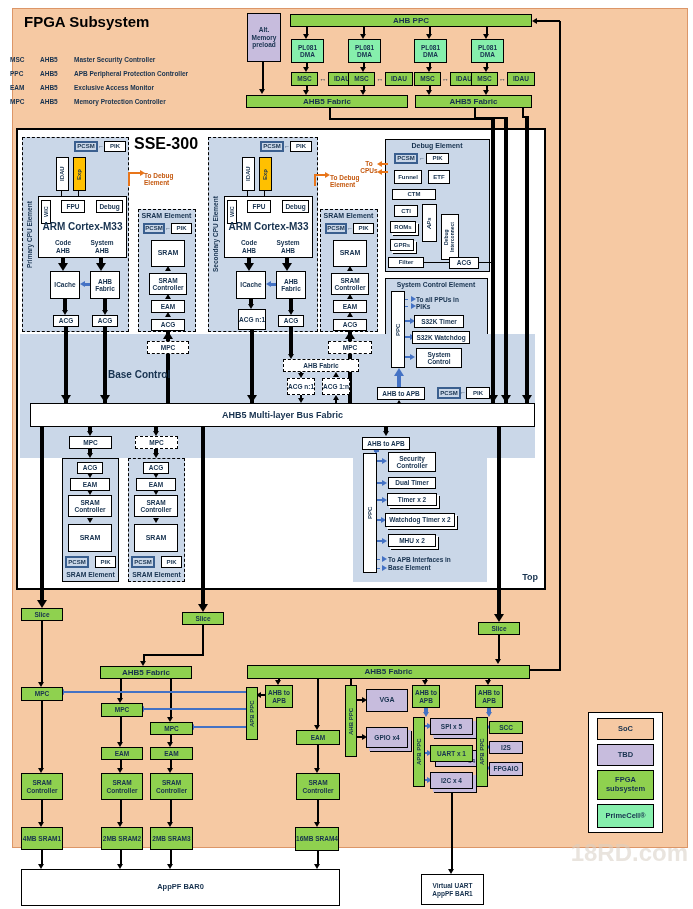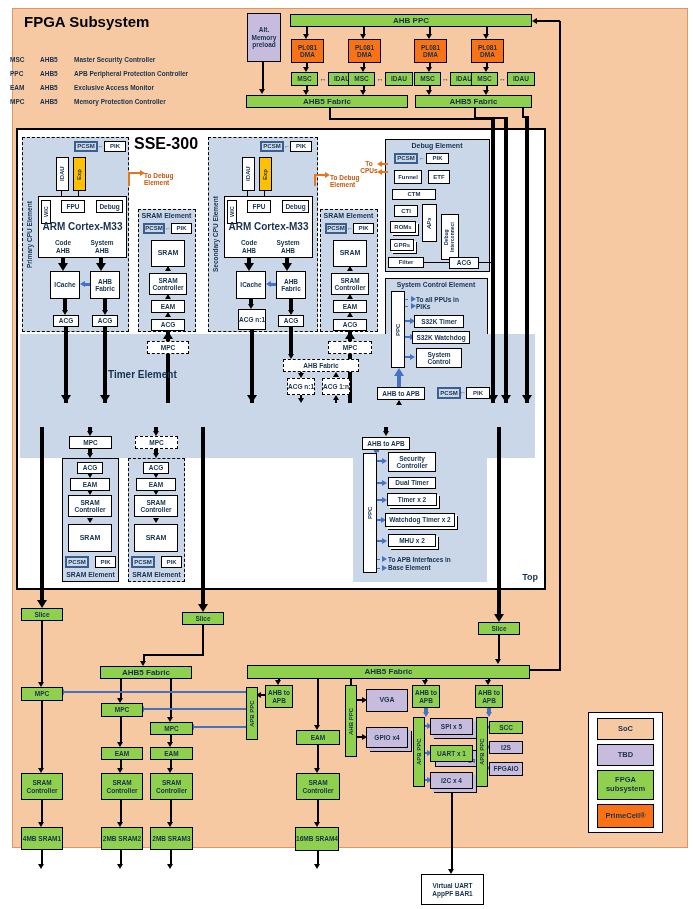--- a/index.html
+++ b/index.html
@@ -5,21 +5,21 @@
   html,body{margin:0;padding:0;background:#fff;}
   #stage{position:relative;width:693px;height:909px;background:#fff;overflow:hidden;
          font-family:"Liberation Sans",sans-serif;color:#17324f;}
   .abs{position:absolute;box-sizing:border-box;}
   .b{position:absolute;box-sizing:border-box;border:1px solid #000;background:#fff;
      display:flex;align-items:center;justify-content:center;text-align:center;
      font:bold 7px/1.15 "Liberation Sans",sans-serif;color:#17324f;}
   .nob{border:none;background:transparent;}
   .green{background:#8fd14f;}
   .purple{background:#c7bcdd;}
-  .pink{background:#f97316;}
+  .pink{background:#86efac;}
   .peach{background:#f6c9a3;}
   .blue{background:#cad7e8;}
   .orange{background:#ffc000;}
   .pcsm{background:#cad7e8;border:2px solid #3a5f8f;}
   .dash{border-style:dashed;border-width:1.5px;}
   .vert{writing-mode:vertical-rl;transform:rotate(180deg);} .f65{font-size:6.5px;} .f75{font-size:10px;} .f8{font-size:8px;} .f9{font-size:9px;}
   .tl{justify-content:flex-start;text-align:left;}
   .ln{position:absolute;background:#000;}
   .bl{background:#4472c4;}
   .or{background:#e8751a;}
@@ -345,21 +345,21 @@
   <div class="b green f65" style="left:507px;top:72px;width:28px;height:14px">IDAU</div>
   <div class="b nob" style="left:317px;top:74px;width:12px;height:10px">↔</div>
   <div class="b nob" style="left:374px;top:74px;width:12px;height:10px">↔</div>
   <div class="b nob" style="left:440px;top:74px;width:11px;height:10px">↔</div>
   <div class="b nob" style="left:497px;top:74px;width:11px;height:10px">↔</div>
   <div class="b green f8" style="left:246px;top:95px;width:162px;height:13px">AHB5 Fabric</div>
   <div class="b green f8" style="left:415px;top:95px;width:117px;height:13px">AHB5 Fabric</div>
 
   <div class="b nob tl" style="left:134px;top:133px;width:100px;height:22px;font-size:16px;color:#000">SSE-300</div>
   <div class="b nob f9" style="left:492px;top:570px;width:46px;height:14px;justify-content:flex-end">Top</div>
-  <div class="b nob tl f75" style="left:108px;top:369px;width:70px;height:11px">Timer Element</div>
+  <div class="b nob tl f75" style="left:108px;top:369px;width:70px;height:11px">Base Control</div>
 
   <div class="b nob vert f65" style="left:24px;top:140px;width:11px;height:189px">Primary CPU Element</div>
   <div class="b pcsm" style="left:74px;top:141px;width:24px;height:11px;font-size:6px">PCSM</div>
   <div class="b" style="left:104px;top:141px;width:22px;height:11px;font-size:6px">PIK</div>
   <div class="b nob" style="left:97px;top:141px;width:8px;height:10px;font-size:6px">←</div>
   <div class="b vert" style="left:56px;top:157px;width:13px;height:34px;font-size:6px">IDAU</div>
   <div class="b orange vert" style="left:73px;top:157px;width:13px;height:34px;font-size:6px">Exp</div>
   <div class="b" style="left:38px;top:196px;width:89px;height:62px"></div>
   <div class="b vert" style="left:41px;top:200px;width:10px;height:24px;font-size:5.5px">WIC</div>
   <div class="b" style="left:61px;top:200px;width:24px;height:13px;font-size:6.5px">FPU</div>
@@ -436,20 +436,21 @@
   <div class="b vert" style="left:391px;top:291px;width:14px;height:77px;font-size:6px">PPC</div>
   <div class="b nob tl" style="left:416px;top:294px;width:52px;height:18px;font-size:6.5px">To all PPUs in PIKs</div>
   <div class="b" style="left:414px;top:315px;width:50px;height:13px;font-size:6.5px">S32K Timer</div>
   <div class="b" style="left:412px;top:331px;width:58px;height:13px;font-size:6.5px">S32K Watchdog</div>
   <div class="b" style="left:416px;top:348px;width:46px;height:20px;font-size:6.5px">System Control</div>
   <div class="b" style="left:377px;top:387px;width:48px;height:13px;font-size:6.5px">AHB to APB</div>
   <div class="b pcsm" style="left:437px;top:387px;width:24px;height:12px;font-size:6px">PCSM</div>
   <div class="b" style="left:466px;top:387px;width:24px;height:12px;font-size:6px">PIK</div>
   <div class="b nob" style="left:459px;top:387px;width:8px;height:10px;font-size:6px">←</div>
 
+  <div class="b f9" style="left:30px;top:403px;width:505px;height:24px;border-width:1.5px">AHB5 Multi-layer Bus Fabric</div>
 
   <div class="b" style="left:69px;top:436px;width:43px;height:13px;font-size:6.5px">MPC</div>
   <div class="b dash" style="left:135px;top:436px;width:43px;height:13px;font-size:6.5px">MPC</div>
   <div class="b" style="left:77px;top:462px;width:26px;height:12px;font-size:6.5px">ACG</div>
   <div class="b" style="left:70px;top:478px;width:40px;height:13px;font-size:6.5px">EAM</div>
   <div class="b" style="left:68px;top:495px;width:44px;height:22px;font-size:6.5px">SRAM Controller</div>
   <div class="b" style="left:68px;top:524px;width:44px;height:28px">SRAM</div>
   <div class="b pcsm" style="left:65px;top:556px;width:24px;height:12px;font-size:6px">PCSM</div>
   <div class="b" style="left:95px;top:556px;width:21px;height:12px;font-size:6px">PIK</div>
   <div class="b nob" style="left:63px;top:569px;width:55px;height:11px;font-size:6.8px">SRAM Element</div>
@@ -498,24 +499,26 @@
   <div class="b green vert" style="left:413px;top:717px;width:12px;height:70px;font-size:6px">APB PPC</div>
   <div class="b purple stp" style="left:430px;top:718px;width:43px;height:17px;font-size:6.5px">SPI x 5</div>
   <div class="b purple" style="left:435px;top:750px;width:43px;height:17px;font-size:6px;justify-content:flex-end;align-items:flex-end;padding:0 2px 1px 0">x4</div>
   <div class="b green" style="left:430px;top:745px;width:43px;height:17px;font-size:6.5px">UART x 1</div>
   <div class="b purple stp" style="left:430px;top:772px;width:43px;height:17px;font-size:6.5px">I2C x 4</div>
   <div class="b green" style="left:475px;top:685px;width:28px;height:23px;font-size:6.5px">AHB to APB</div>
   <div class="b green vert" style="left:476px;top:717px;width:12px;height:70px;font-size:6px">APB PPC</div>
   <div class="b green" style="left:489px;top:721px;width:34px;height:13px;font-size:6.5px">SCC</div>
   <div class="b purple" style="left:489px;top:741px;width:34px;height:13px;font-size:6.5px">I2S</div>
   <div class="b purple" style="left:489px;top:762px;width:34px;height:14px;font-size:6.5px">FPGAIO</div>
+  <div class="b" style="left:21px;top:869px;width:319px;height:37px;border-width:1.5px;font-size:7.5px">AppPF BAR0</div>
   <div class="b" style="left:421px;top:874px;width:63px;height:31px;border-width:1.5px;font-size:6.5px;padding:0 6px">Virtual UART AppPF BAR1</div>
 
   <div class="abs" style="left:588px;top:712px;width:75px;height:121px;background:#fff;border:1.5px solid #000"></div>
   <div class="b peach" style="left:597px;top:718px;width:57px;height:22px;font-size:7.5px">SoC</div>
   <div class="b purple" style="left:597px;top:744px;width:57px;height:22px;font-size:7.5px">TBD</div>
   <div class="b green" style="left:597px;top:770px;width:57px;height:30px;font-size:7.5px">FPGA subsystem</div>
   <div class="b pink" style="left:597px;top:804px;width:57px;height:24px;font-size:7.5px">PrimeCell®</div>
 
   <div class="wm" style="left:530px;top:840px;width:158px;height:66px">
+    <div style="font-size:24px">18RD.com</div>
   </div>
 
 </div>
 
 </body></html>

